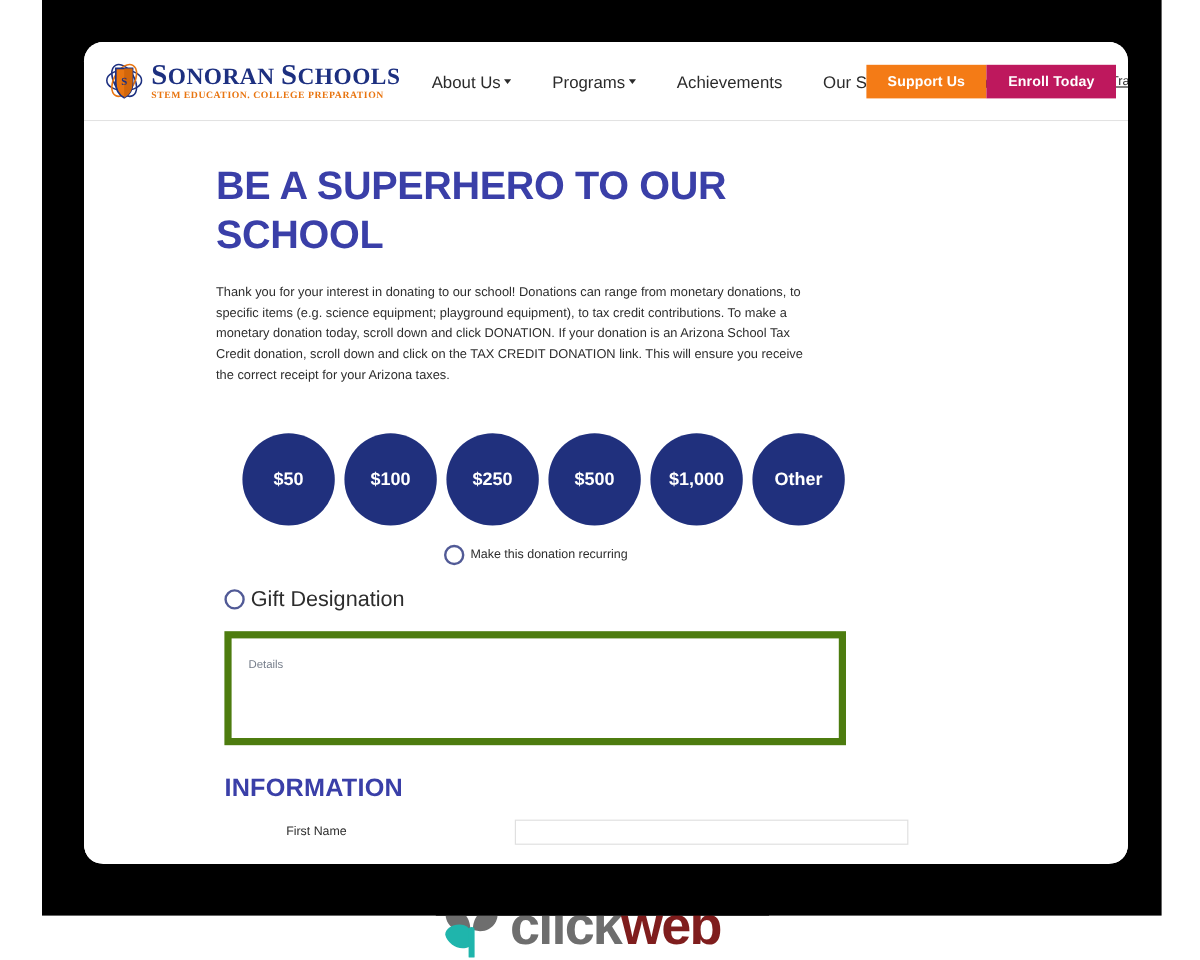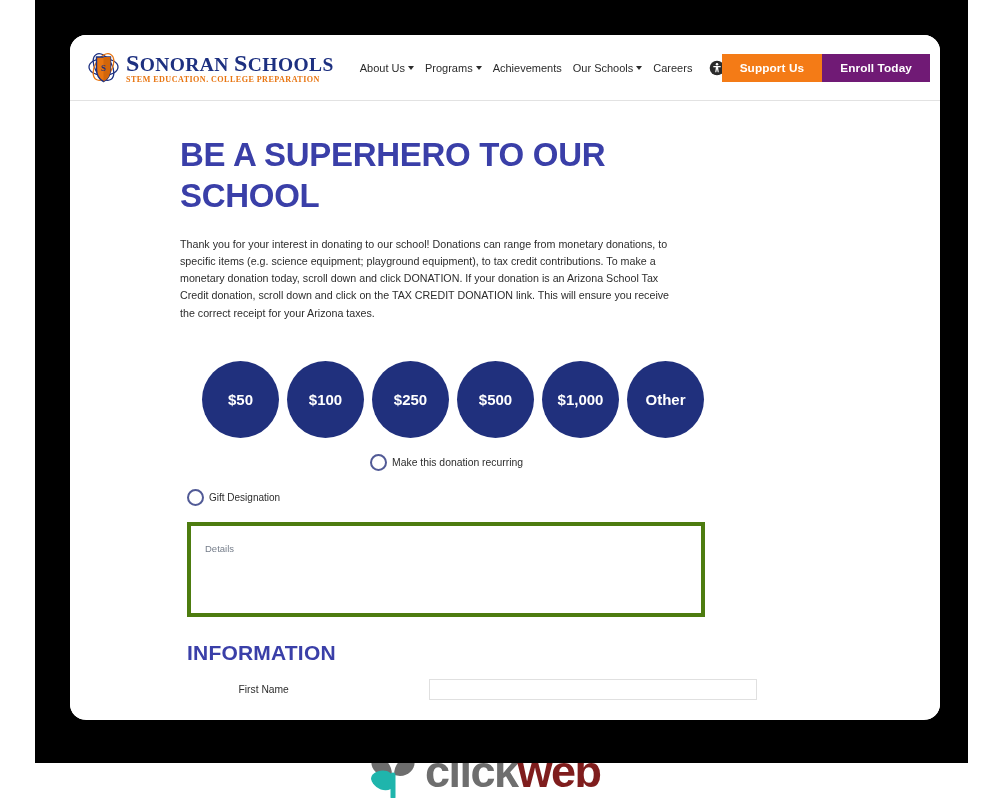--- a/index.html
+++ b/index.html
@@ -75,23 +75,23 @@
     letter-spacing: .45px;
     color: #e87511;
     font-weight: 700;
     white-space: nowrap;
     margin-top: 1px;
   }
 
   .nav {
     display: flex;
     align-items: center;
-    gap: 11px;
+    gap: 34px;
     margin-left: 26px;
-    font-size: 11px;
+    font-size: 14px;
     color: #2b2b2b;
   }
   .nav-item {
     white-space: nowrap;
     cursor: pointer;
     display: inline-flex;
     align-items: center;
     gap: 3px;
   }
   .caret {
@@ -140,21 +140,21 @@
     align-self: center;
     padding: 0 18px;
     font-size: 11.8px;
     font-weight: 700;
     color: #ffffff;
     cursor: pointer;
     white-space: nowrap;
     letter-spacing: .1px;
   }
   .cta-support { background: #f47b16; }
-  .cta-enroll  { background: #701a75; text-align: center; }
+  .cta-enroll  { background: #be185d; text-align: center; }
 
   
   .page-body {
     padding: 0 0 0 0;
     position: relative;
     height: calc(685px - 67px);
     overflow: hidden;
     background: #fff;
   }
 
@@ -218,29 +218,29 @@
     border-radius: 50%;
     border: 2px solid #515a96;
     background: #ffffff;
     flex: 0 0 auto;
     cursor: pointer;
   }
   .radio-label {
     font-size: 10.4px;
     color: #2d2d2d;
   }
-  .radio-label.big { font-size: 10px; }
+  .radio-label.big { font-size: 18px; }
 
   
   .details-box {
     margin-top: 16px;
     margin-left: 7px;
     width: 518px;
     height: 95px;
-    border: 4px solid #4d7c0f;
+    border: 6px solid #4d7c0f;
     background: #ffffff;
     padding: 12px 14px;
     cursor: text;
   }
   .details-placeholder {
     font-size: 9.5px;
     color: #757d8a;
   }
 
   h2.section-title {

